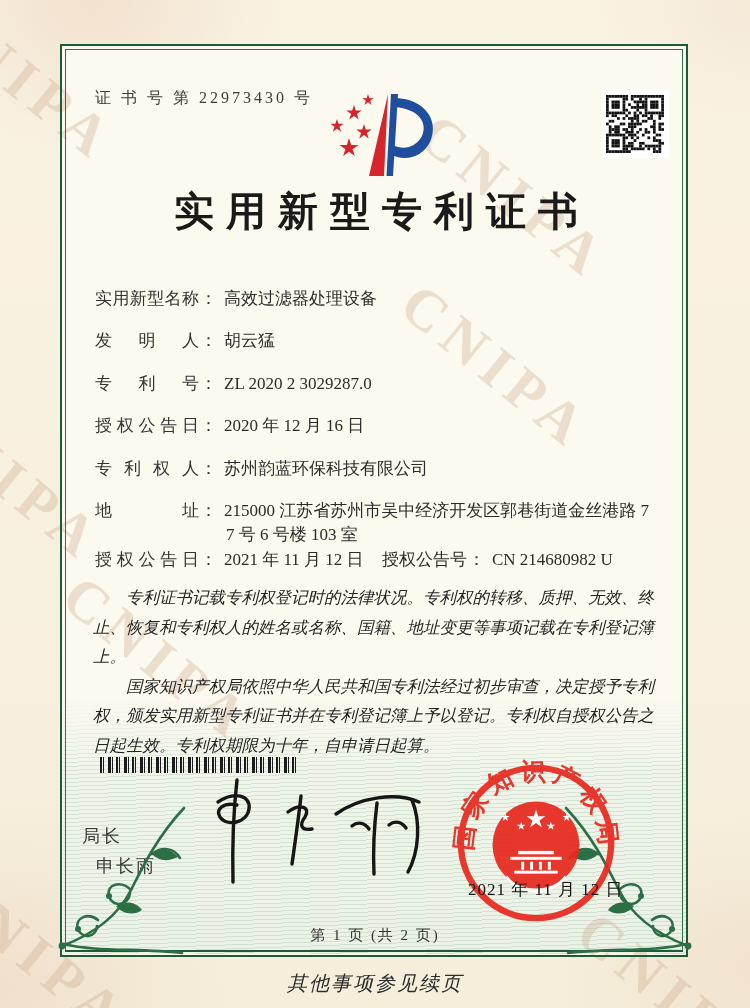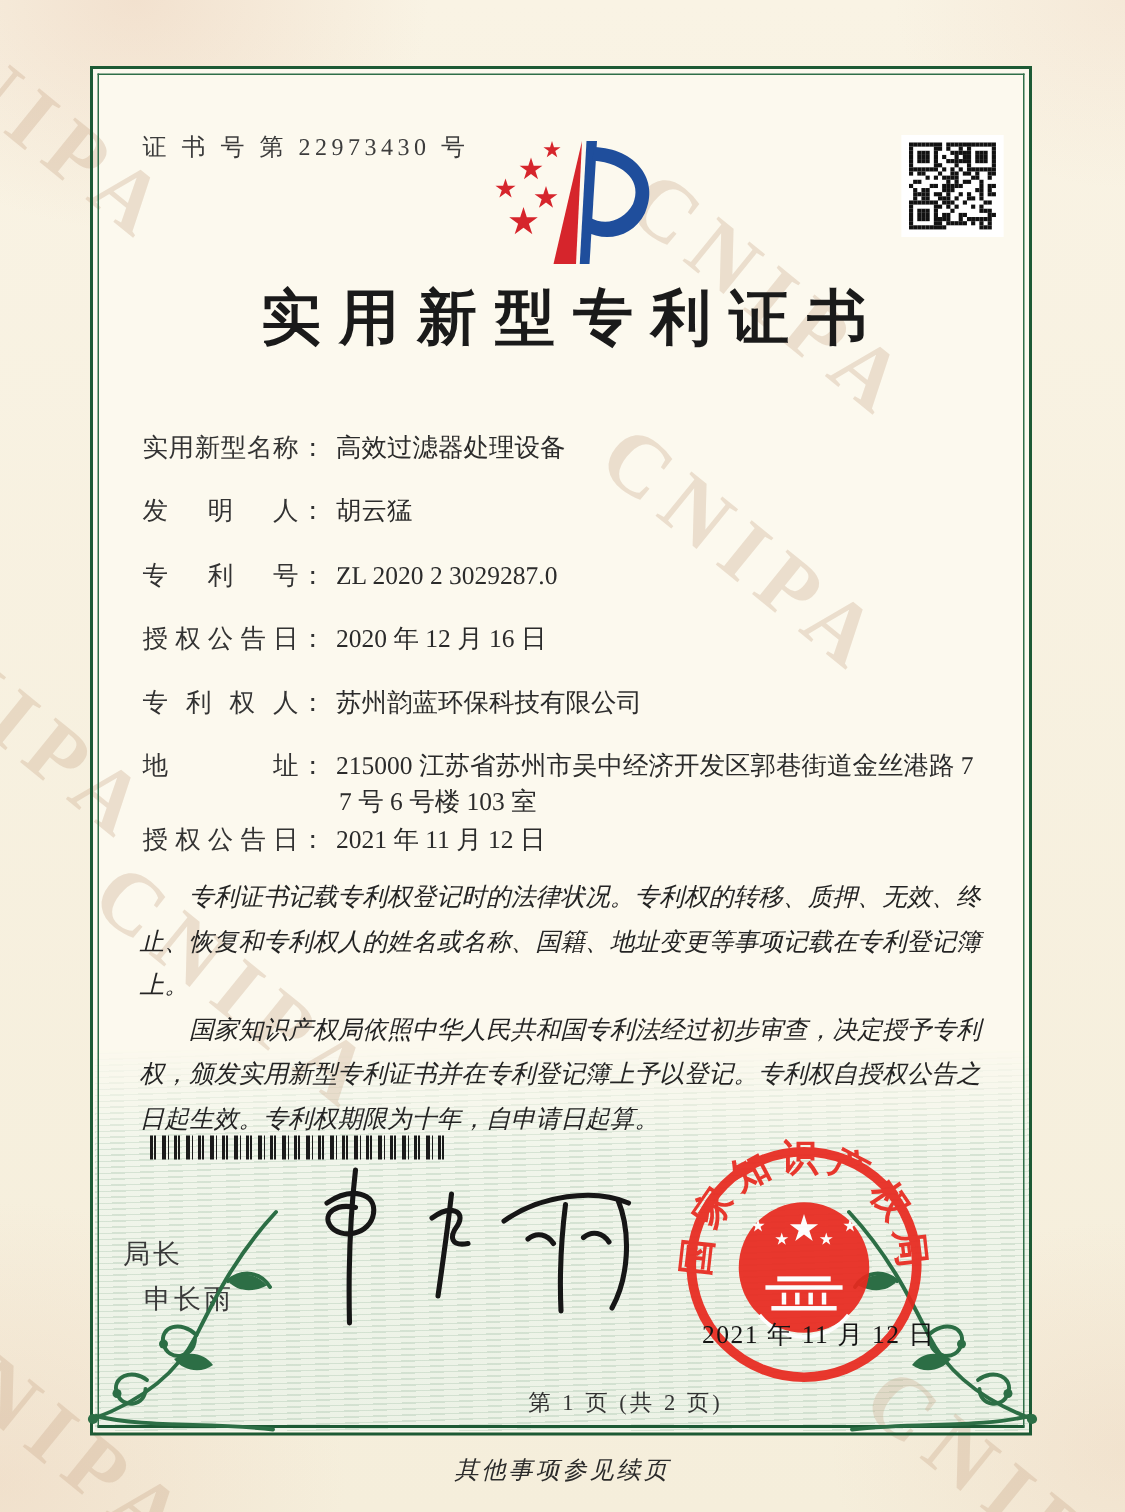--- a/index.html
+++ b/index.html
@@ -54,22 +54,22 @@
   .paras p{margin:0;font-size:16.5px;line-height:29.5px;text-indent:2em;
     font-style:italic;color:#242424;}
   .barcode{left:100px;top:757px;width:197px;height:16px;
     background:repeating-linear-gradient(90deg,#1b1b1b 0 2px,transparent 2px 3px,
       #1b1b1b 3px 4px,transparent 4px 8px,#1b1b1b 8px 11px,transparent 11px 12px,
       #1b1b1b 12px 13px,transparent 13px 16px);}
   .signer{font-family:"Liberation Sans","DejaVu Sans",sans-serif;
     font-size:18px;letter-spacing:2px;color:#3a3a3a;}
   .qr{left:601px;top:90px;width:68px;height:68px;background:#fff;padding:0;z-index:5;}
   .seal-date{left:468px;top:878px;font-size:17px;color:#141414;z-index:7;letter-spacing:1px;}
-  .page-num{left:60px;top:926px;width:630px;text-align:center;font-size:15px;color:#333;letter-spacing:2px;padding-left:42px;}
-  .cont-note{left:60px;top:970px;width:630px;text-align:center;font-size:16px;
+  .page-num{left:60px;top:926px;width:630px;text-align:center;font-size:15px;color:#333;letter-spacing:2px;}
+  .cont-note{left:60px;top:970px;width:630px;text-align:center;font-size:20px;
     font-style:italic;color:#2b2b2b;letter-spacing:2px;}
   .sig-svg{left:200px;top:772px;z-index:5;}
   .seal-svg{left:447px;top:754px;z-index:6;opacity:.92;}
   .logo-svg{left:318px;top:84px;z-index:5;}
 </style>
 </head>
 <body>
 
 <div class="page">
 
@@ -398,20 +398,23 @@
   <div class="abs row" style="top:457px">
     <span class="flabel">专利权人</span><span class="fcolon">：</span><span class="fvalue">苏州韵蓝环保科技有限公司</span>
   </div>
   <div class="abs row" style="top:499px">
     <span class="flabel">地址</span><span class="fcolon">：</span><span class="fvalue">215000 江苏省苏州市吴中经济开发区郭巷街道金丝港路 7</span>
   </div>
   <div class="abs addr2" style="top:523px">7 号 6 号楼 103 室</div>
   <div class="abs row" style="top:548px">
     <span class="flabel">授权公告日</span><span class="fcolon">：</span><span class="fvalue">2021 年 11 月 12 日</span>
   </div>
+  <div class="abs grant2" style="top:548px">
+    <span>授权公告号</span><span class="fcolon">：</span><span class="fvalue">CN 214680982 U</span>
+  </div>
 
   <div class="paras">
     <p>专利证书记载专利权登记时的法律状况。专利权的转移、质押、无效、终止、恢复和专利权人的姓名或名称、国籍、地址变更等事项记载在专利登记簿上。</p>
     <p>国家知识产权局依照中华人民共和国专利法经过初步审查，决定授予专利权，颁发实用新型专利证书并在专利登记簿上予以登记。专利权自授权公告之日起生效。专利权期限为十年，自申请日起算。</p>
   </div>
 
   <div class="abs barcode"></div>
 
   <div class="abs signer" style="left:82px;top:824px">局长</div>
   <div class="abs signer" style="left:96px;top:854px">申长雨</div>

